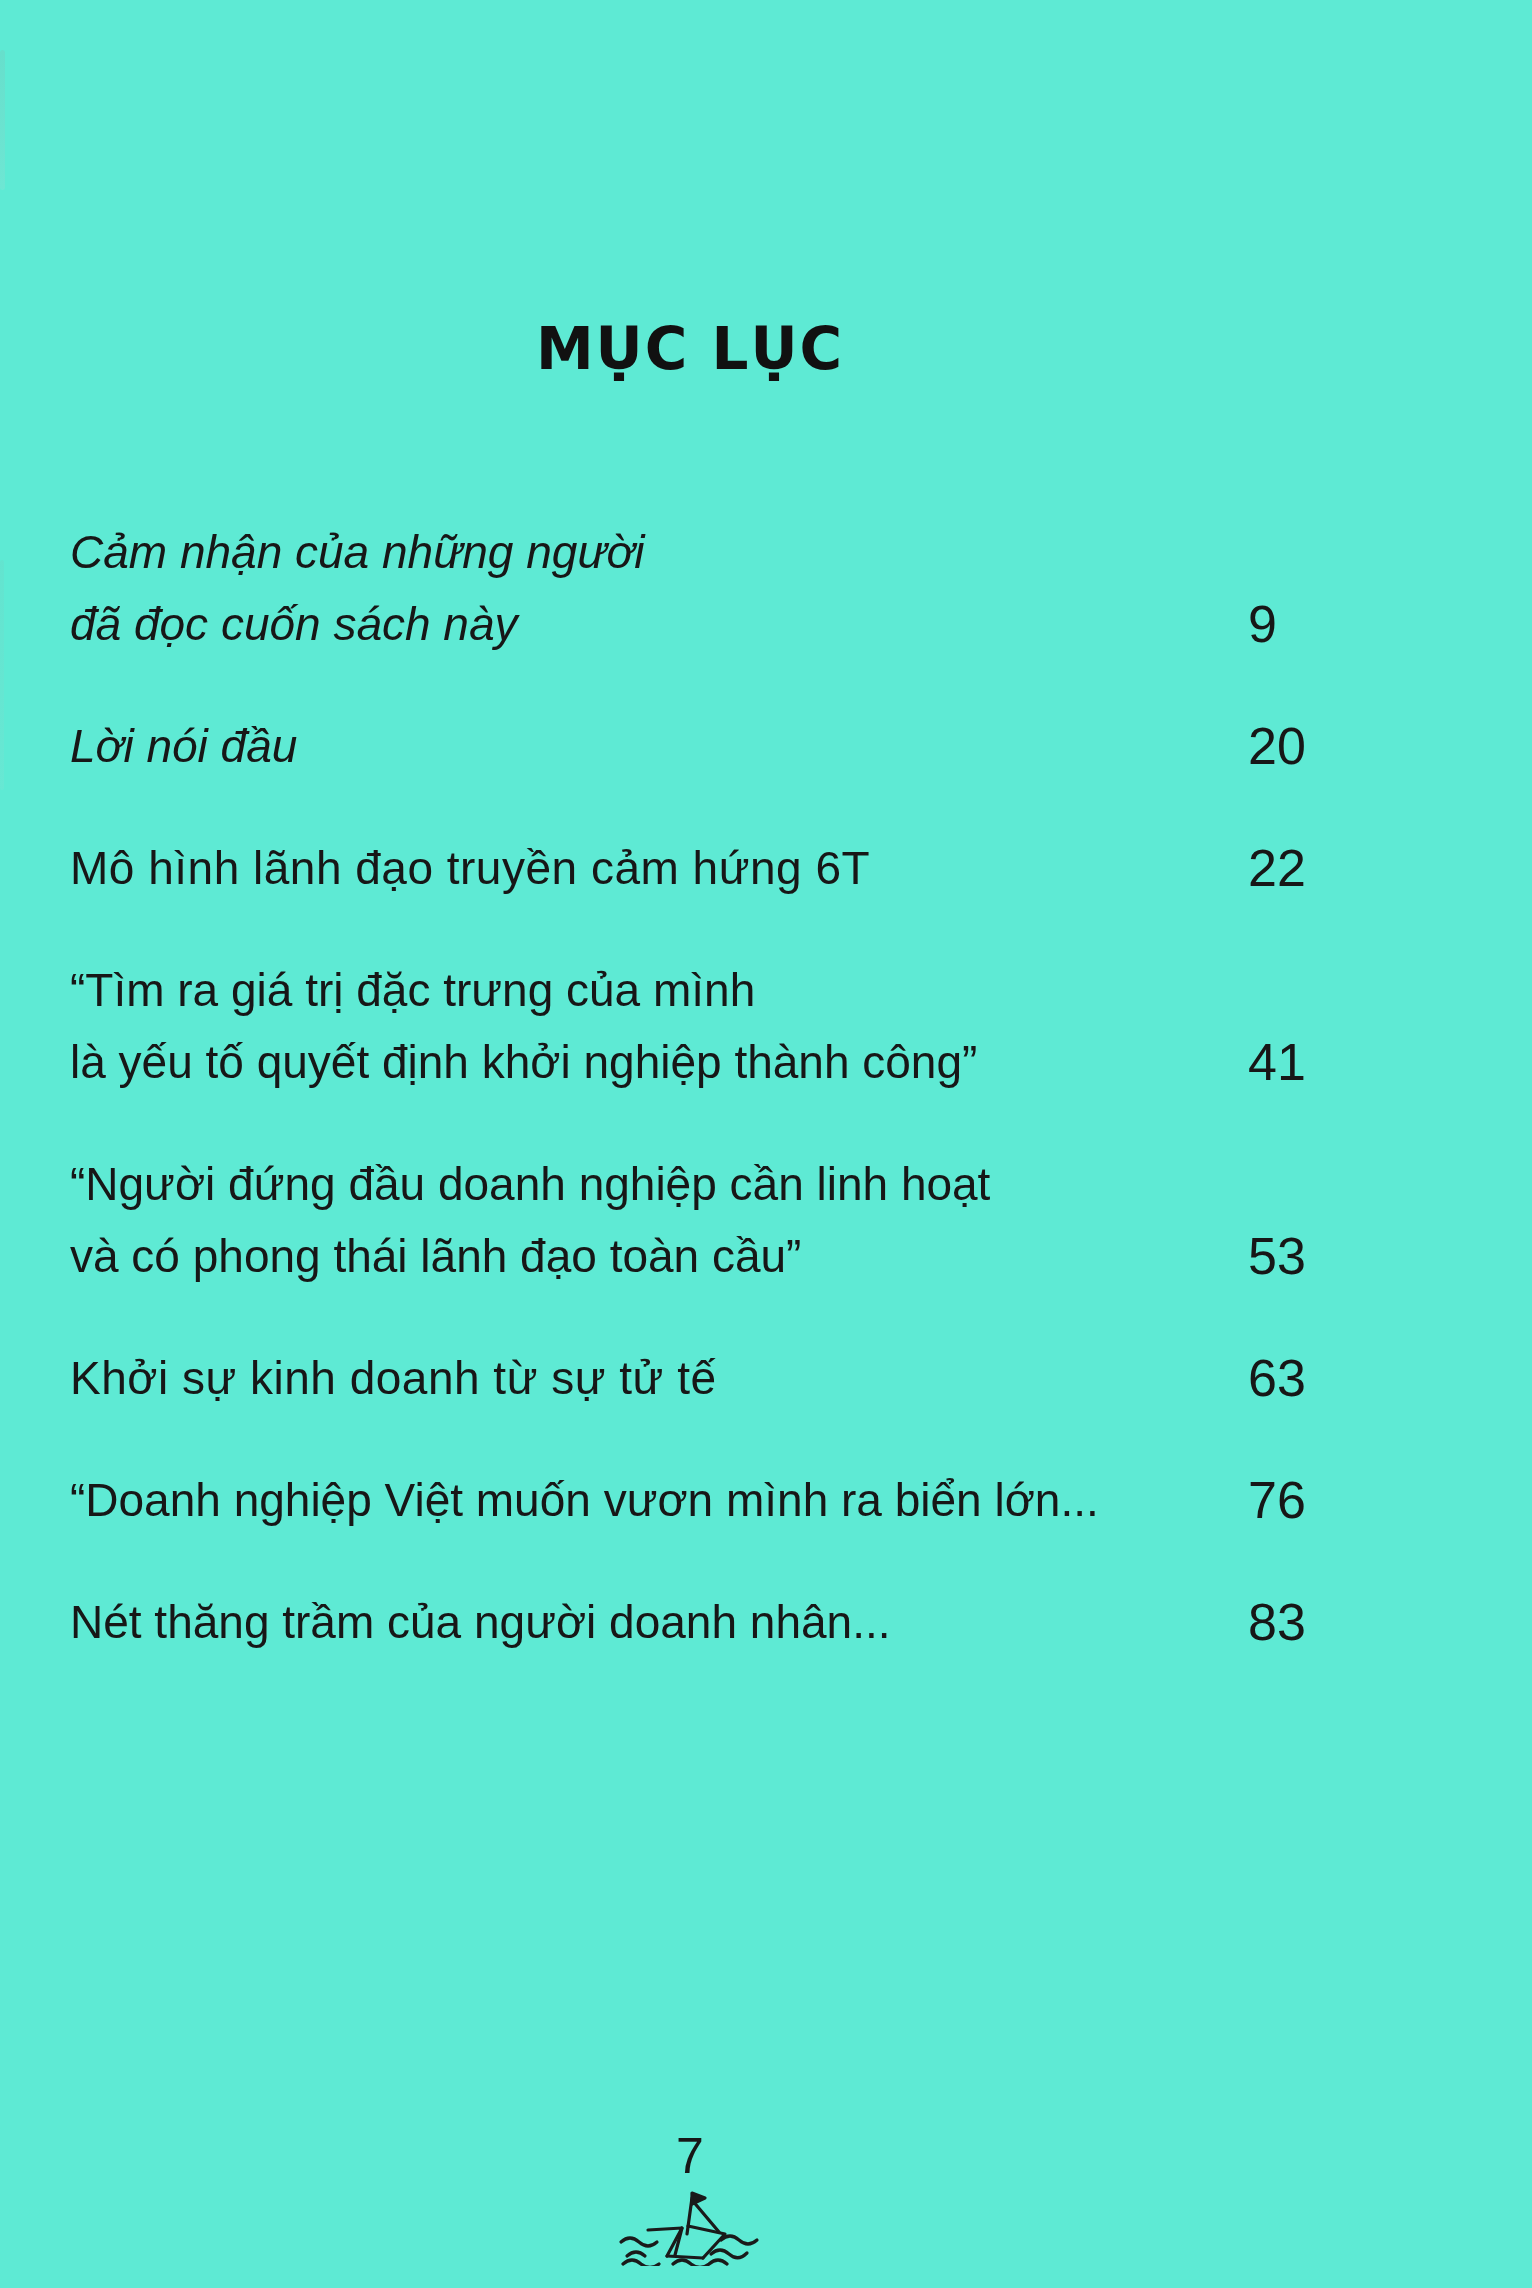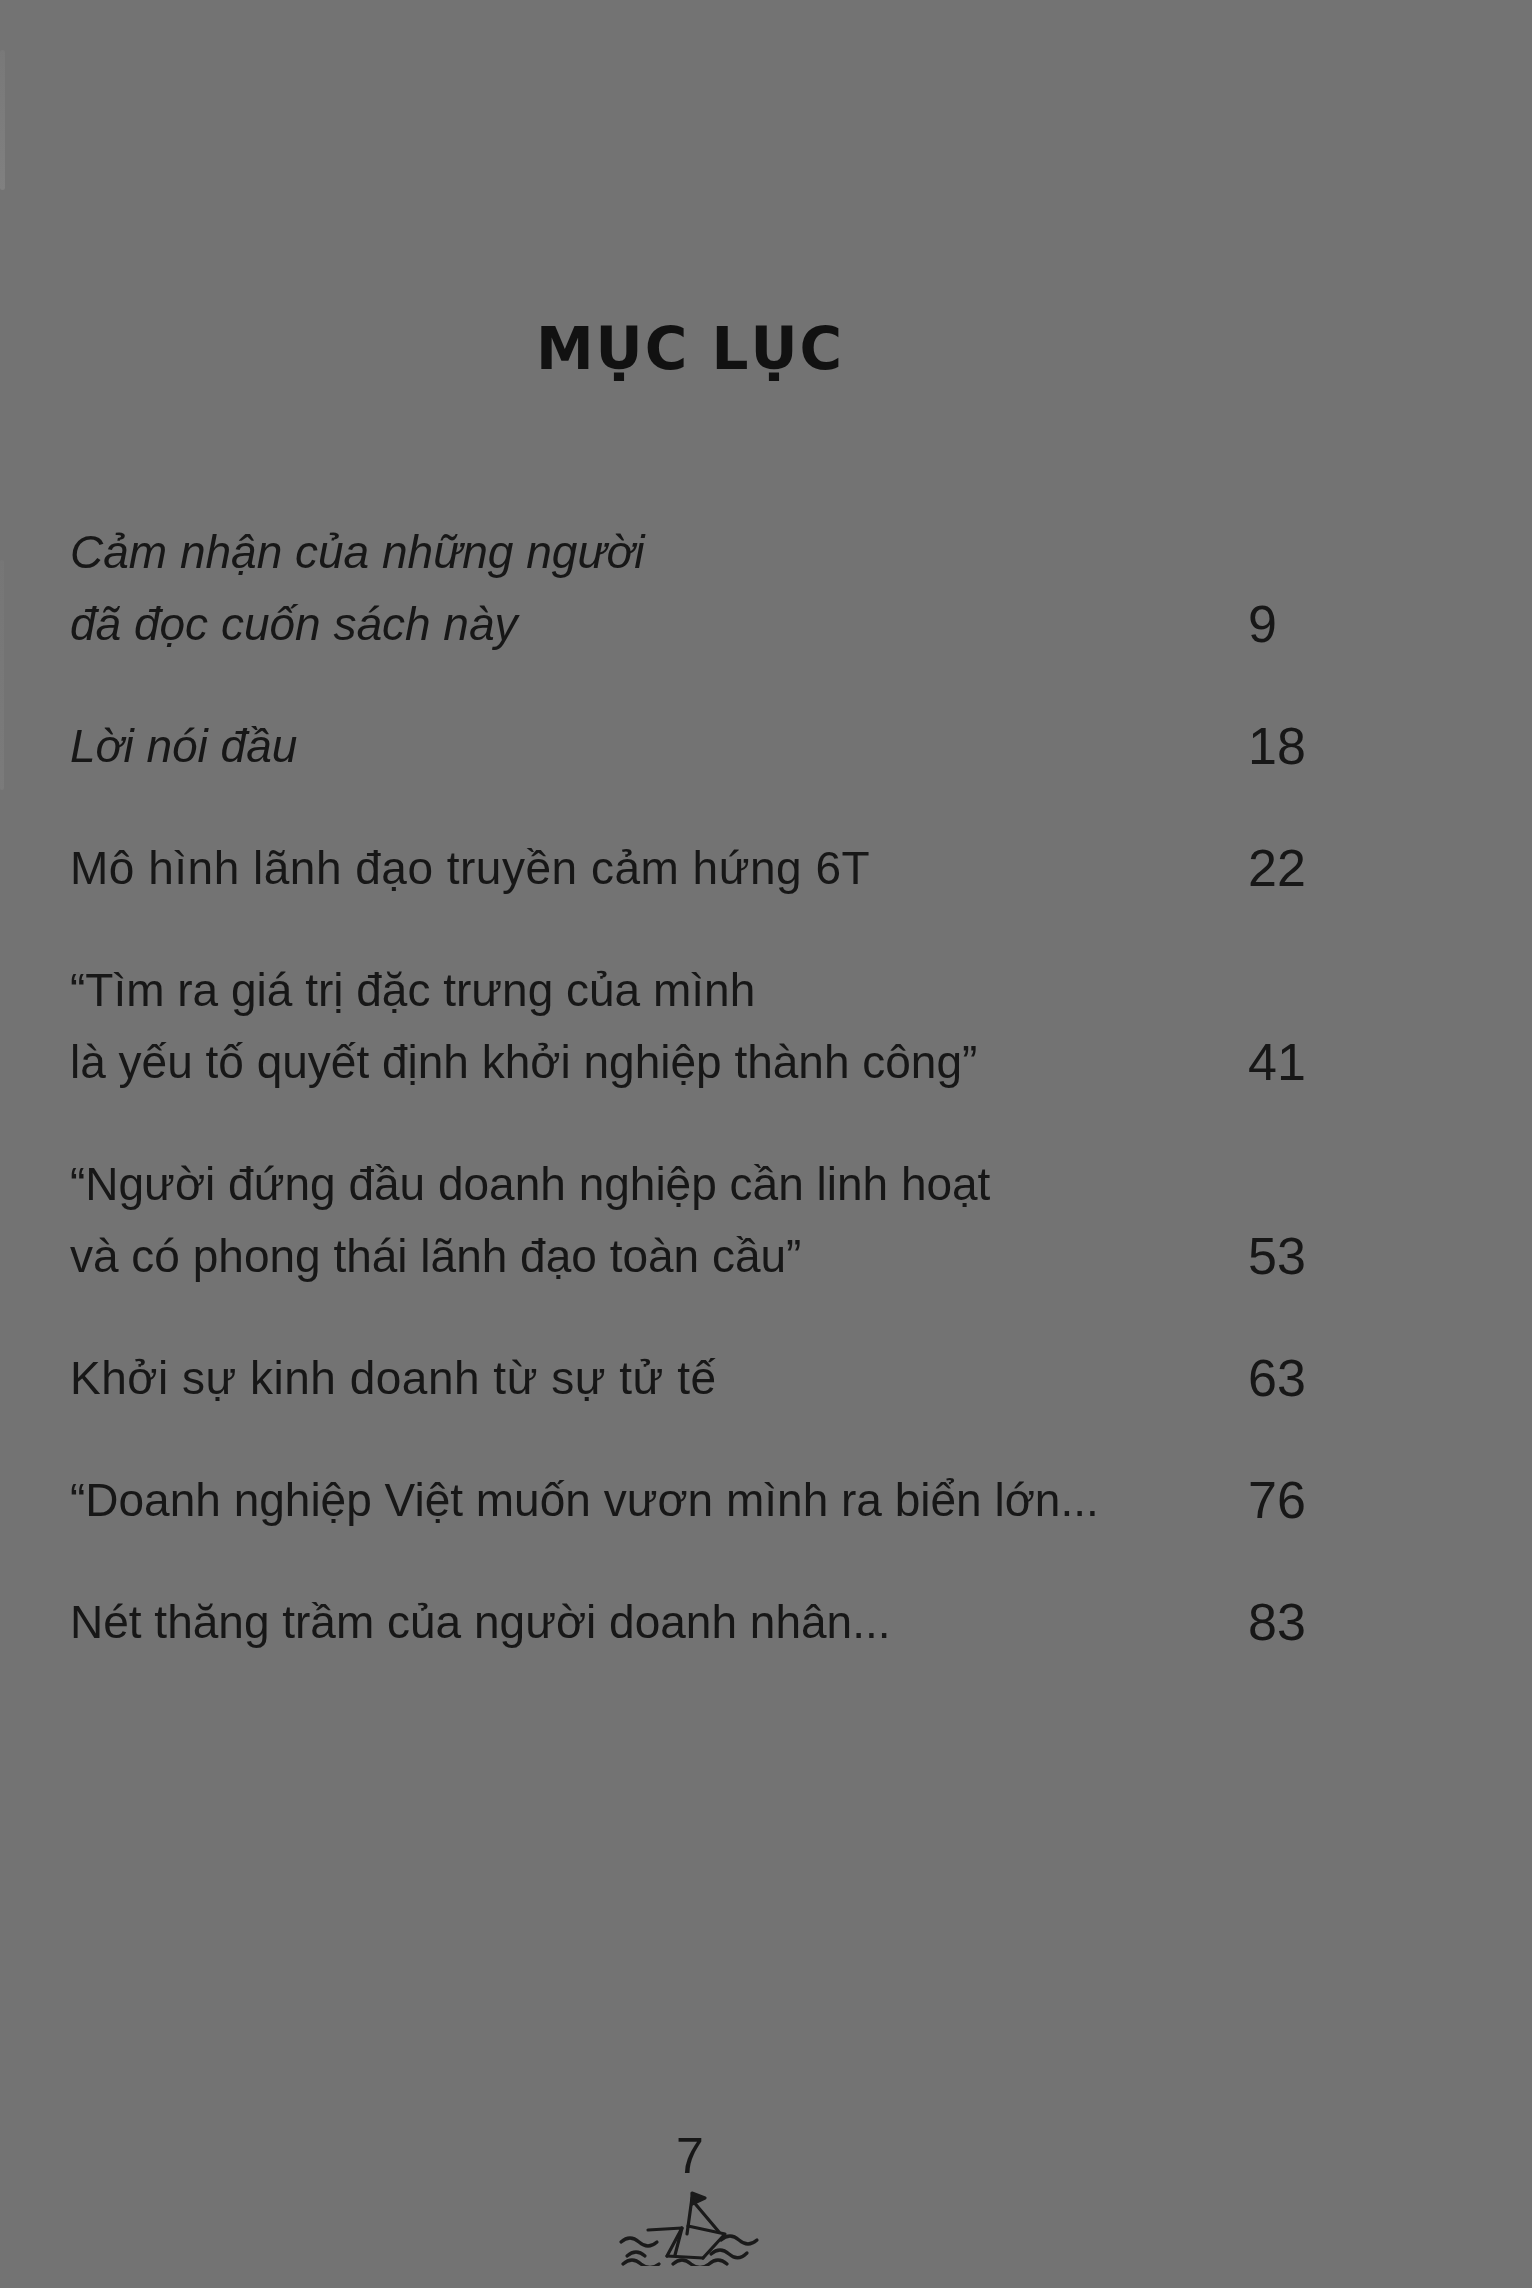--- a/index.html
+++ b/index.html
@@ -1,21 +1,21 @@
 <!DOCTYPE html>
 <html><head>
 <meta charset="utf-8">
 <style>
   html, body { margin: 0; padding: 0; background: #e8e8e8; }
   .page {
     position: relative;
     width: 1532px;
     height: 2288px;
     margin: 0 auto;
-    background: #737373;
+    background: #5eead4;
     color: #161616;
     font-family: "Liberation Sans", sans-serif;
     overflow: hidden;
   }
   .content {
     position: absolute;
     left: 70px;
     top: 0;
     width: 1462px;
   }
@@ -92,21 +92,21 @@
         <span class="toc-line">Cảm nhận của những người</span>
         <span class="toc-line">đã đọc cuốn sách này</span>
       </div>
       <div class="toc-page">9</div>
     </div>
 
     <div class="toc-row">
       <div class="toc-text italic">
         <span class="toc-line">Lời nói đầu</span>
       </div>
-      <div class="toc-page">18</div>
+      <div class="toc-page">20</div>
     </div>
 
     <div class="toc-row">
       <div class="toc-text semibold">
         <span class="toc-line">Mô hình lãnh đạo truyền cảm hứng 6T</span>
       </div>
       <div class="toc-page">22</div>
     </div>
 
 

